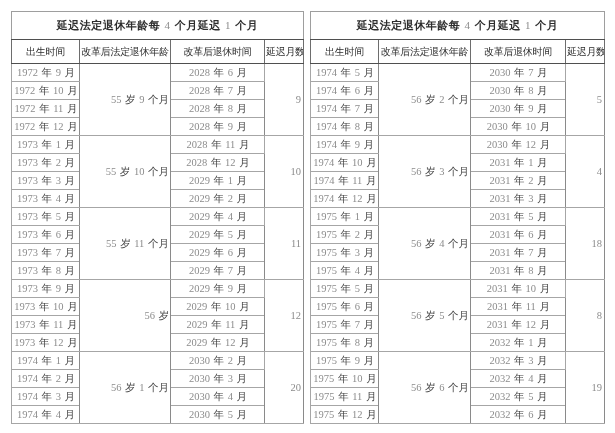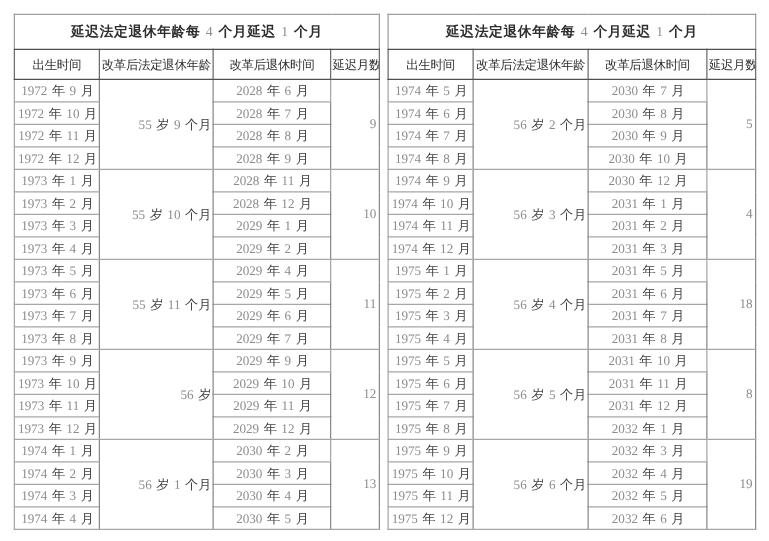--- a/index.html
+++ b/index.html
@@ -160,21 +160,21 @@
           <td class="retire"><span class="num">2029</span> 年 <span class="num">11</span> 月</td>
         </tr>
         <tr>
           <td class="birth"><span class="num">1973</span> 年 <span class="num">12</span> 月</td>
           <td class="retire"><span class="num">2029</span> 年 <span class="num">12</span> 月</td>
         </tr>
         <tr>
           <td class="birth"><span class="num">1974</span> 年 <span class="num">1</span> 月</td>
           <td class="age" rowspan="4"><span class="num">56</span> 岁 <span class="num">1</span> 个月</td>
           <td class="retire"><span class="num">2030</span> 年 <span class="num">2</span> 月</td>
-          <td class="delay" rowspan="4"><span class="num">13</span></td>
+          <td class="delay" rowspan="4"><span class="num">20</span></td>
         </tr>
         <tr>
           <td class="birth"><span class="num">1974</span> 年 <span class="num">2</span> 月</td>
           <td class="retire"><span class="num">2030</span> 年 <span class="num">3</span> 月</td>
         </tr>
         <tr>
           <td class="birth"><span class="num">1974</span> 年 <span class="num">3</span> 月</td>
           <td class="retire"><span class="num">2030</span> 年 <span class="num">4</span> 月</td>
         </tr>
         <tr>

